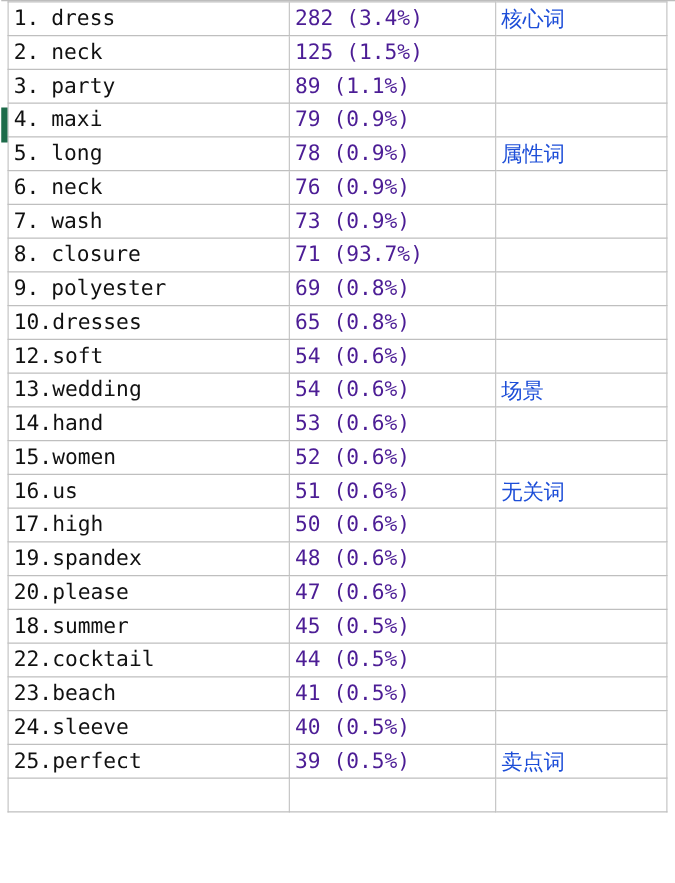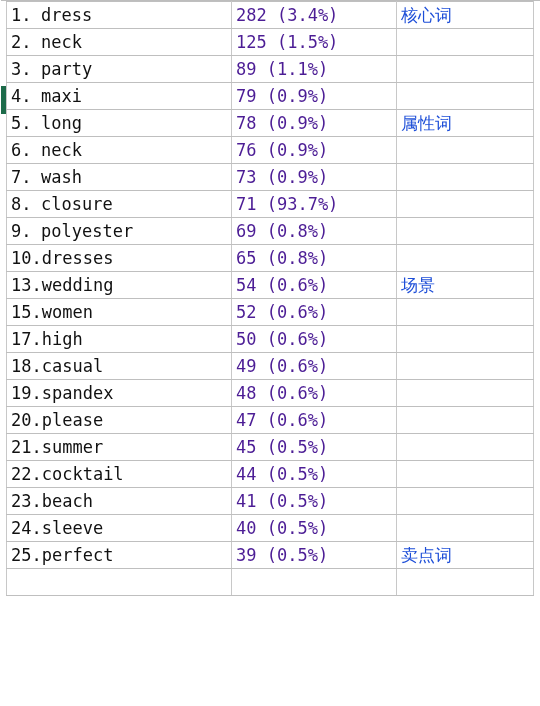--- a/index.html
+++ b/index.html
@@ -161,51 +161,61 @@
           <td class="term"><span class="idx">9.</span><span class="word">polyester</span></td>
           <td class="count">69 (0.8%)</td>
           <td class="tag"></td>
         </tr>
         <tr>
           <td class="term"><span class="idx">10.</span><span class="word">dresses</span></td>
           <td class="count">65 (0.8%)</td>
           <td class="tag"></td>
         </tr>
         <tr>
+          <td class="term"><span class="idx">12.</span><span class="word">soft</span></td>
+          <td class="count">54 (0.6%)</td>
+          <td class="tag"></td>
+        </tr>
+        <tr>
           <td class="term"><span class="idx">13.</span><span class="word">wedding</span></td>
           <td class="count">54 (0.6%)</td>
           <td class="tag">场景</td>
         </tr>
         <tr>
+          <td class="term"><span class="idx">14.</span><span class="word">hand</span></td>
+          <td class="count">53 (0.6%)</td>
+          <td class="tag"></td>
+        </tr>
+        <tr>
           <td class="term"><span class="idx">15.</span><span class="word">women</span></td>
           <td class="count">52 (0.6%)</td>
           <td class="tag"></td>
         </tr>
         <tr>
+          <td class="term"><span class="idx">16.</span><span class="word">us</span></td>
+          <td class="count">51 (0.6%)</td>
+          <td class="tag">无关词</td>
+        </tr>
+        <tr>
           <td class="term"><span class="idx">17.</span><span class="word">high</span></td>
           <td class="count">50 (0.6%)</td>
           <td class="tag"></td>
         </tr>
         <tr>
-          <td class="term"><span class="idx">18.</span><span class="word">casual</span></td>
-          <td class="count">49 (0.6%)</td>
-          <td class="tag"></td>
-        </tr>
-        <tr>
           <td class="term"><span class="idx">19.</span><span class="word">spandex</span></td>
           <td class="count">48 (0.6%)</td>
           <td class="tag"></td>
         </tr>
         <tr>
           <td class="term"><span class="idx">20.</span><span class="word">please</span></td>
           <td class="count">47 (0.6%)</td>
           <td class="tag"></td>
         </tr>
         <tr>
-          <td class="term"><span class="idx">21.</span><span class="word">summer</span></td>
+          <td class="term"><span class="idx">18.</span><span class="word">summer</span></td>
           <td class="count">45 (0.5%)</td>
           <td class="tag"></td>
         </tr>
         <tr>
           <td class="term"><span class="idx">22.</span><span class="word">cocktail</span></td>
           <td class="count">44 (0.5%)</td>
           <td class="tag"></td>
         </tr>
         <tr>
           <td class="term"><span class="idx">23.</span><span class="word">beach</span></td>

